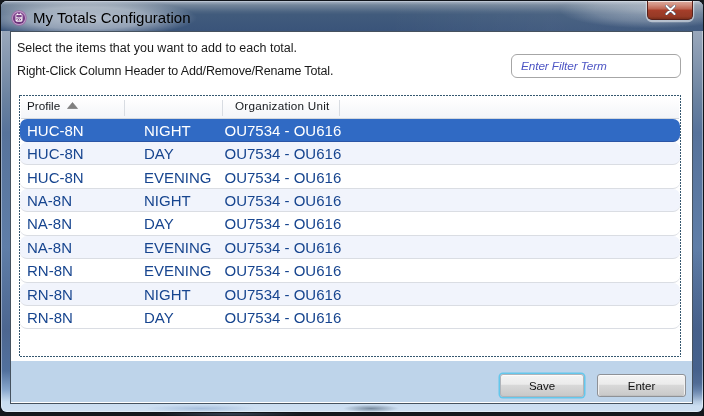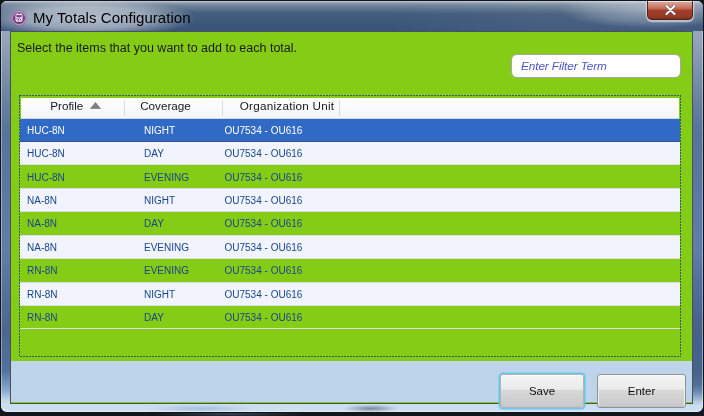--- a/index.html
+++ b/index.html
@@ -25,71 +25,71 @@
   .title-text{position:absolute;left:32px;top:8px;font-size:15px;letter-spacing:0.05px;color:#000;white-space:nowrap;}
   .app-icon{position:absolute;left:10px;top:9px;width:16px;height:16px;}
 
   .closebtn{position:absolute;left:646px;top:0px;width:46px;height:19px;
       border:1px solid #57201a;border-top:none;border-radius:0 0 5px 5px;
       background:linear-gradient(180deg,#ddab9e 0%,#d18f7f 22%,#bd6350 45%,#a73e2a 50%,#9e3c28 65%,#973a26 85%,#7b2e1a 100%);
       box-shadow:0 1px 0 1.2px rgba(255,255,255,0.5), inset 0 1px 0 rgba(255,255,255,0.7);
       box-sizing:border-box;}
   .closebtn svg{position:absolute;left:17px;top:4px;}
 
-  .content{position:absolute;left:9px;top:30px;width:683px;height:373px;background:#84cc16;border:1px solid #46525f;box-sizing:border-box;}
+  .content{position:absolute;left:9px;top:30px;width:683px;height:373px;background:#ffffff;border:1px solid #46525f;box-sizing:border-box;}
   .instr1{position:absolute;left:6px;top:9px;font-size:12.5px;color:#1a1a1a;}
   .instr2{position:absolute;left:6px;top:32px;letter-spacing:-0.15px;font-size:12.5px;color:#1a1a1a;}
   .filter{position:absolute;left:500px;top:22px;width:170px;height:24px;border:1px solid #a6a6a6;border-radius:6px;box-sizing:border-box;background:#fff;text-align:center;}
   .filter span{position:absolute;left:9px;top:4px;font-style:italic;font-size:11.8px;letter-spacing:-0.1px;color:#4d55c4;}
 
   .grid{position:absolute;left:8px;top:63px;width:662px;height:262px;}
   .ghead{position:absolute;left:2px;top:3px;width:658px;height:21px;background:linear-gradient(180deg,#ffffff,#f3f5f8);border-bottom:1px solid #d2d7dd;box-sizing:border-box;}
   .ghead .sep{position:absolute;top:2px;bottom:2px;width:1px;background:#d8dce2;}
-  .hcell{position:absolute;top:0;height:15px;display:flex;align-items:center;justify-content:center;font-size:11.7px;color:#15181c;}
+  .hcell{position:absolute;top:0;height:15px;display:flex;align-items:center;font-size:11.7px;color:#15181c;}
   .rows{position:absolute;left:1px;top:23.5px;width:660px;}
-  .row{position:relative;width:660px;height:23.45px;border-bottom:1px solid #dadde3;box-sizing:border-box;font-size:10px;color:#17458f;}
+  .row{position:relative;width:660px;height:23.45px;border-bottom:1px solid #dadde3;box-sizing:border-box;font-size:15px;color:#17458f;border-radius:7px;}
   .row span{position:absolute;top:50%;transform:translateY(-50%);white-space:nowrap;}
   .row .c1{left:7px;}
   .row .c2{left:124px;}
   .row .c3{left:204.5px;}
   .row.alt{background:#f1f4fc;}
   .row.sel{background:#306ac4;color:#ffffff;border-bottom:1px solid #2b55a5;}
 
   .footer{position:absolute;left:0px;top:329px;width:681px;height:41px;background:#bed4ea;}
-  .btn{position:absolute;height:34px;border:1px solid #8e9196;border-radius:3px;box-sizing:border-box;
+  .btn{position:absolute;height:23px;border:1px solid #8e9196;border-radius:3px;box-sizing:border-box;
       background:linear-gradient(180deg,#f4f4f4 0%,#ebebeb 45%,#d9d9d9 46%,#c8c8c8 100%);
       box-shadow:inset 0 1px 0 #fcfcfc, inset 1px 0 0 #f0f0f0, inset -1px 0 0 #f0f0f0, inset 0 -1px 0 #c0c0c0;
       font-size:11.5px;color:#111;display:flex;align-items:center;justify-content:center;}
   .btn.save{left:489px;top:13px;width:84px;border:1px solid #b0b4ba;box-shadow:0 0 0 1.5px rgba(95,198,235,0.95), inset 0 1px 0 #fcfcfc;}
   .btn.cancel{left:586px;top:13px;width:89px;}
   .bgsmudge{position:absolute;left:130px;top:412px;width:200px;height:4px;background:radial-gradient(ellipse 50% 100% at 50% 50%,rgba(90,110,140,0.5),rgba(90,110,140,0) 75%);}
 </style>
 </head>
 <body>
 <div class="bgsmudge"></div>
 <div class="win">
   <div class="frame"></div>
   <div class="inner-hi"></div>
   <div class="smudge2"></div>
   <div class="rdark"></div>
   <div class="smudge1"></div>
   <div class="content">
     <div class="instr1">Select the items that you want to add to each total.</div>
+    <div class="instr2">Right-Click Column Header to Add/Remove/Rename Total.</div>
     <div class="filter">
         <span>Enter Filter Term</span>
       </div>
     <div class="grid">
       <div class="ghead">
         <div class="sep" style="left:103px"></div>
         <div class="sep" style="left:201px"></div>
         <div class="sep" style="left:318px"></div>
         <div class="hcell" style="left:0;width:103px;padding-left:6px;box-sizing:border-box">Profile&nbsp;&nbsp;<svg width="11" height="7" viewBox="0 0 11 7">
               <path d="M5.5 0.5 L10.5 6.5 L0.5 6.5 Z" fill="#808080" stroke="#6e6e6e" stroke-width="0.6"></path>
             </svg></div>
-        <div class="hcell" style="left:103px;width:98px;padding-right:15px;box-sizing:border-box">Coverage</div>
         <div class="hcell" style="left:201px;width:117px;padding-left:13px;letter-spacing:0.25px;box-sizing:border-box">Organization Unit</div>
       </div>
       <div class="rows">
         <div class="row sel">
             <span class="c1">HUC-8N</span>
             <span class="c2">NIGHT</span>
             <span class="c3">OU7534 - OU616</span>
           </div>
         <div class="row alt">
             <span class="c1">HUC-8N</span>

